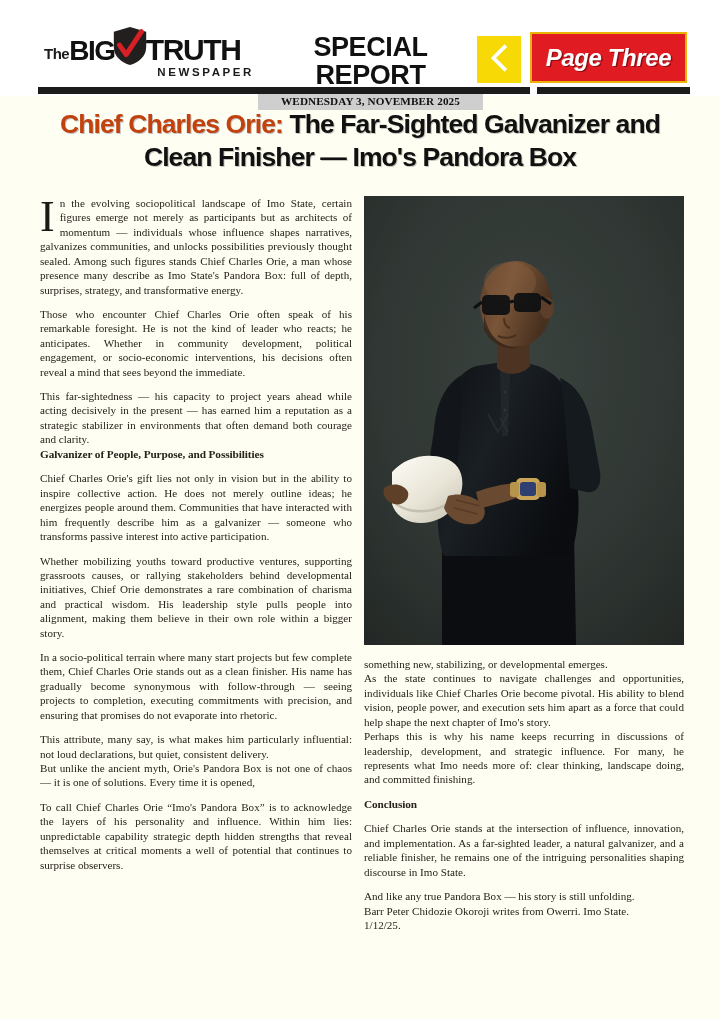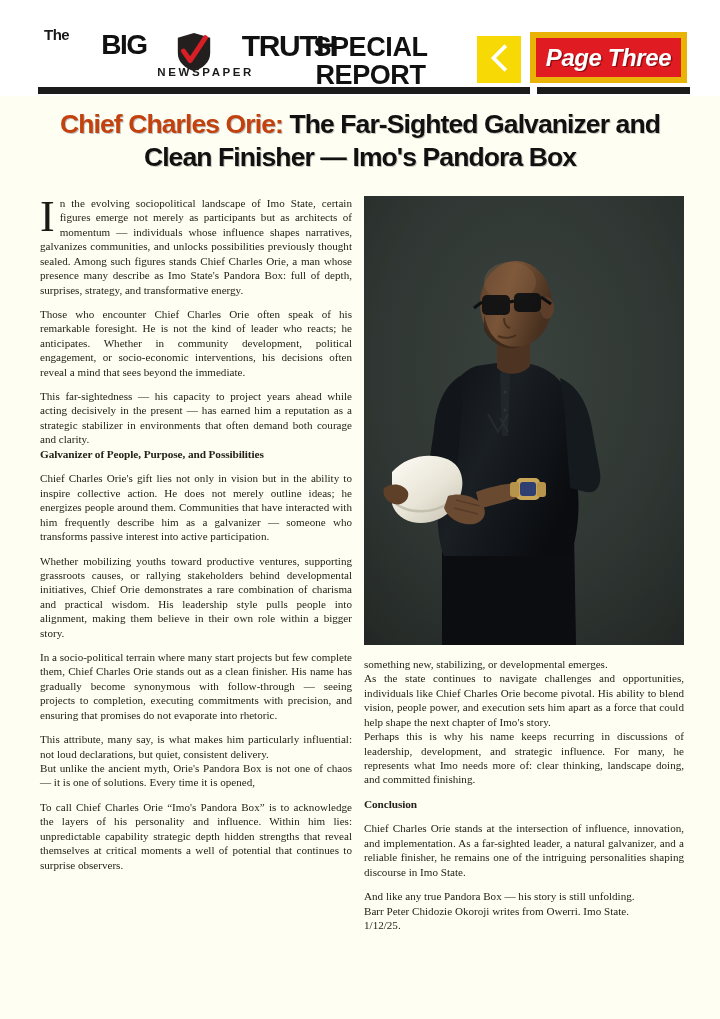--- a/index.html
+++ b/index.html
@@ -40,23 +40,22 @@
 
   
   .logo-block {
     position: absolute;
     left: 14px; top: 31px;
     width: 212px;
     height: 50px;
   }
   .logo-row {
     display: flex;
-    align-items: flex-start;
+    align-items: flex-end;
     height: 34px;
-    gap: 32px;
   }
   .logo-the {
     font-family: "Liberation Sans", sans-serif;
     font-weight: bold;
     font-size: 15px;
     color: #1a1a1a;
     letter-spacing: -0.5px;
     line-height: 1;
     position: relative;
     top: -4px;
@@ -134,21 +133,21 @@
     justify-content: center;
   }
 
   
   .page-tag {
     position: absolute;
     left: 500px; top: 32px;
     width: 157px;
     height: 51px;
     background: #e11b22;
-    border: 6px solid #eab308;
+    border: 2px solid #eab308;
     display: flex;
     align-items: center;
     justify-content: center;
   }
   .page-tag-label {
     font-family: "Liberation Sans", sans-serif;
     font-weight: bold;
     font-style: italic;
     font-size: 24px;
     color: #ffffff;
@@ -255,20 +254,21 @@
               <path d="M8 20 L15 30 L31 6" fill="none" stroke="#d91f26" stroke-width="5.2" stroke-linecap="round" stroke-linejoin="round"></path>
             </svg>
           </span>
           <span class="logo-truth">TRUTH</span>
         </div>
         <div class="logo-newspaper">NEWSPAPER</div>
       </div>
 
       <div class="special-wrap">
         <div class="special-title">SPECIAL REPORT</div>
+        <div class="special-date">WEDNESDAY 3, NOVEMBER 2025</div>
       </div>
 
       <div class="prev-btn">
         <span>
           <svg viewBox="0 0 26 30" width="24" height="28" aria-hidden="true">
             <path d="M19 3 L7 15 L19 27" fill="none" stroke="#ffffff" stroke-width="4" stroke-linecap="square" stroke-linejoin="miter"></path>
           </svg>
         </span>
       </div>
 

